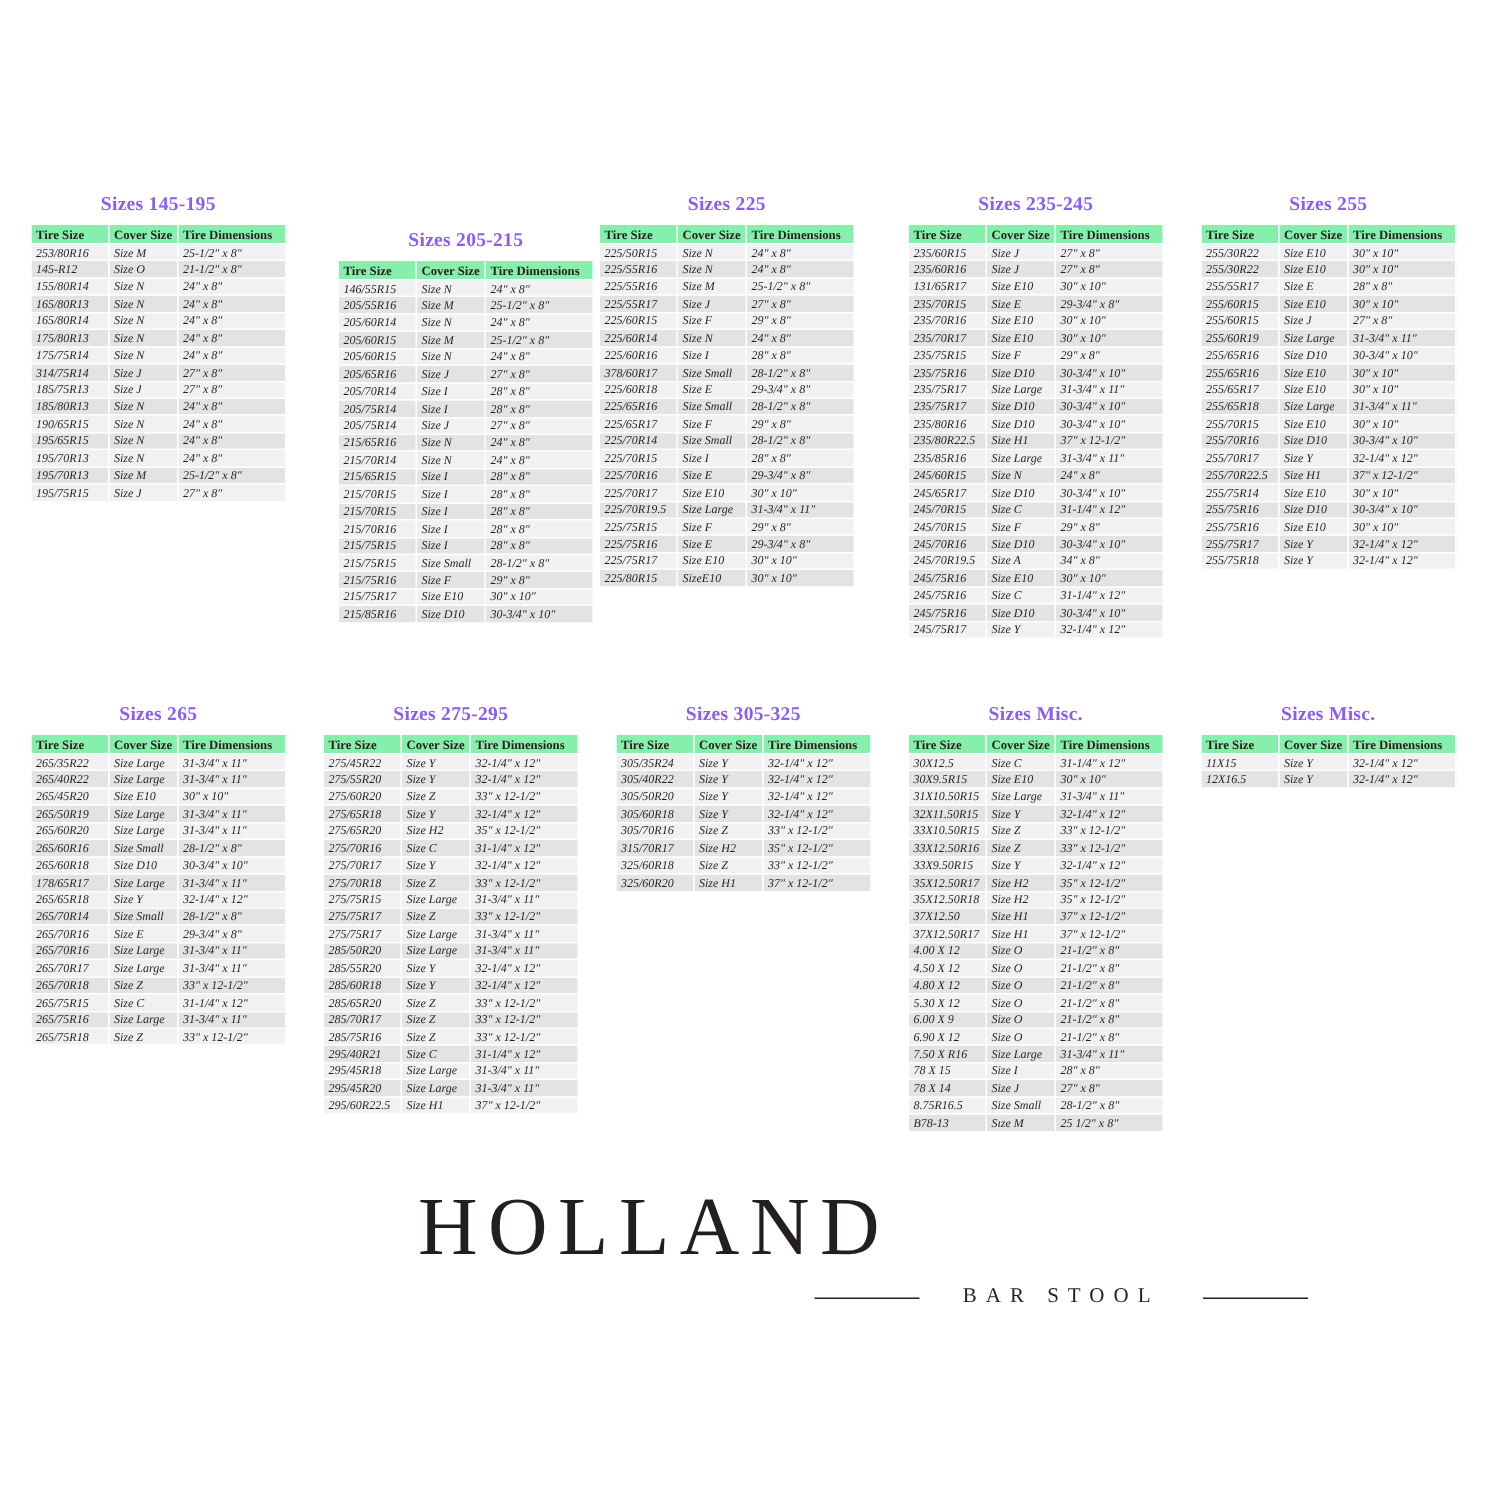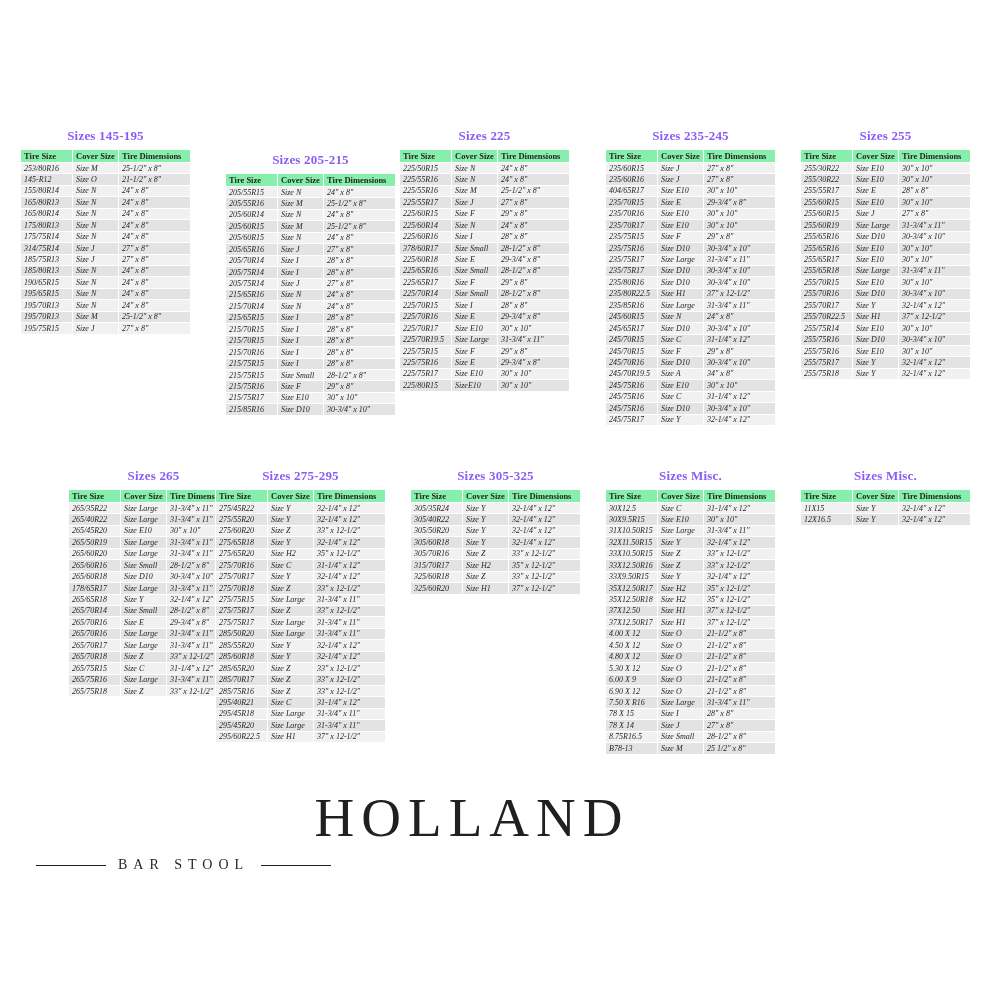--- a/index.html
+++ b/index.html
@@ -68,35 +68,34 @@
   table.sizes col.c1 { width: 46px; }
   table.sizes col.c2 { width: 72px; }
 
   
   .logo-wrap {
     position: absolute;
     left: 0;
     width: 872px;
     top: 790px;
     text-align: center;
-    margin-left: 36px;
   }
   .logo-name {
     font-family: "Liberation Serif", serif;
     font-size: 55px;
     letter-spacing: 7px;
     color: #231f20;
     line-height: 1;
   }
   .logo-sub-row {
     margin-top: 12px;
     display: flex;
     align-items: center;
-    justify-content: flex-start;
-    gap: 12px;
+    justify-content: flex-end;
+    gap: 29px;
   }
   .logo-rule {
     height: 1px;
     background: #231f20;
     width: 70px;
   }
   .logo-sub {
     font-family: "Liberation Serif", serif;
     font-size: 14px;
     letter-spacing: 6px;
@@ -212,21 +211,21 @@
           </colgroup>
           <thead>
             <tr>
               <th>Tire Size</th>
               <th>Cover Size</th>
               <th>Tire Dimensions</th>
             </tr>
           </thead>
           <tbody>
             <tr class="row-odd">
-              <td>205/55R15</td>
+              <td>146/55R15</td>
               <td>Size N</td>
               <td>24" x 8"</td>
             </tr>
             <tr class="row-even">
               <td>205/55R16</td>
               <td>Size M</td>
               <td>25-1/2" x 8"</td>
             </tr>
             <tr class="row-odd">
               <td>205/60R14</td>
@@ -460,21 +459,21 @@
               <td>235/60R15</td>
               <td>Size J</td>
               <td>27" x 8"</td>
             </tr>
             <tr class="row-even">
               <td>235/60R16</td>
               <td>Size J</td>
               <td>27" x 8"</td>
             </tr>
             <tr class="row-odd">
-              <td>404/65R17</td>
+              <td>131/65R17</td>
               <td>Size E10</td>
               <td>30" x 10"</td>
             </tr>
             <tr class="row-even">
               <td>235/70R15</td>
               <td>Size E</td>
               <td>29-3/4" x 8"</td>
             </tr>
             <tr class="row-odd">
               <td>235/70R16</td>
@@ -681,21 +680,21 @@
               <td>32-1/4" x 12"</td>
             </tr>
             <tr class="row-odd">
               <td>255/75R18</td>
               <td>Size Y</td>
               <td>32-1/4" x 12"</td>
             </tr>
           </tbody>
         </table>
       </div>
-      <div class="table-block" style="left: 20px; top: 468px; margin-left: 48px;">
+      <div class="table-block" style="left: 20px; top: 468px;">
         <div class="table-title">Sizes 265</div>
         <table class="sizes">
           <colgroup>
             <col class="c0">
             <col class="c1">
             <col class="c2">
           </colgroup>
           <thead>
             <tr>
               <th>Tire Size</th>

